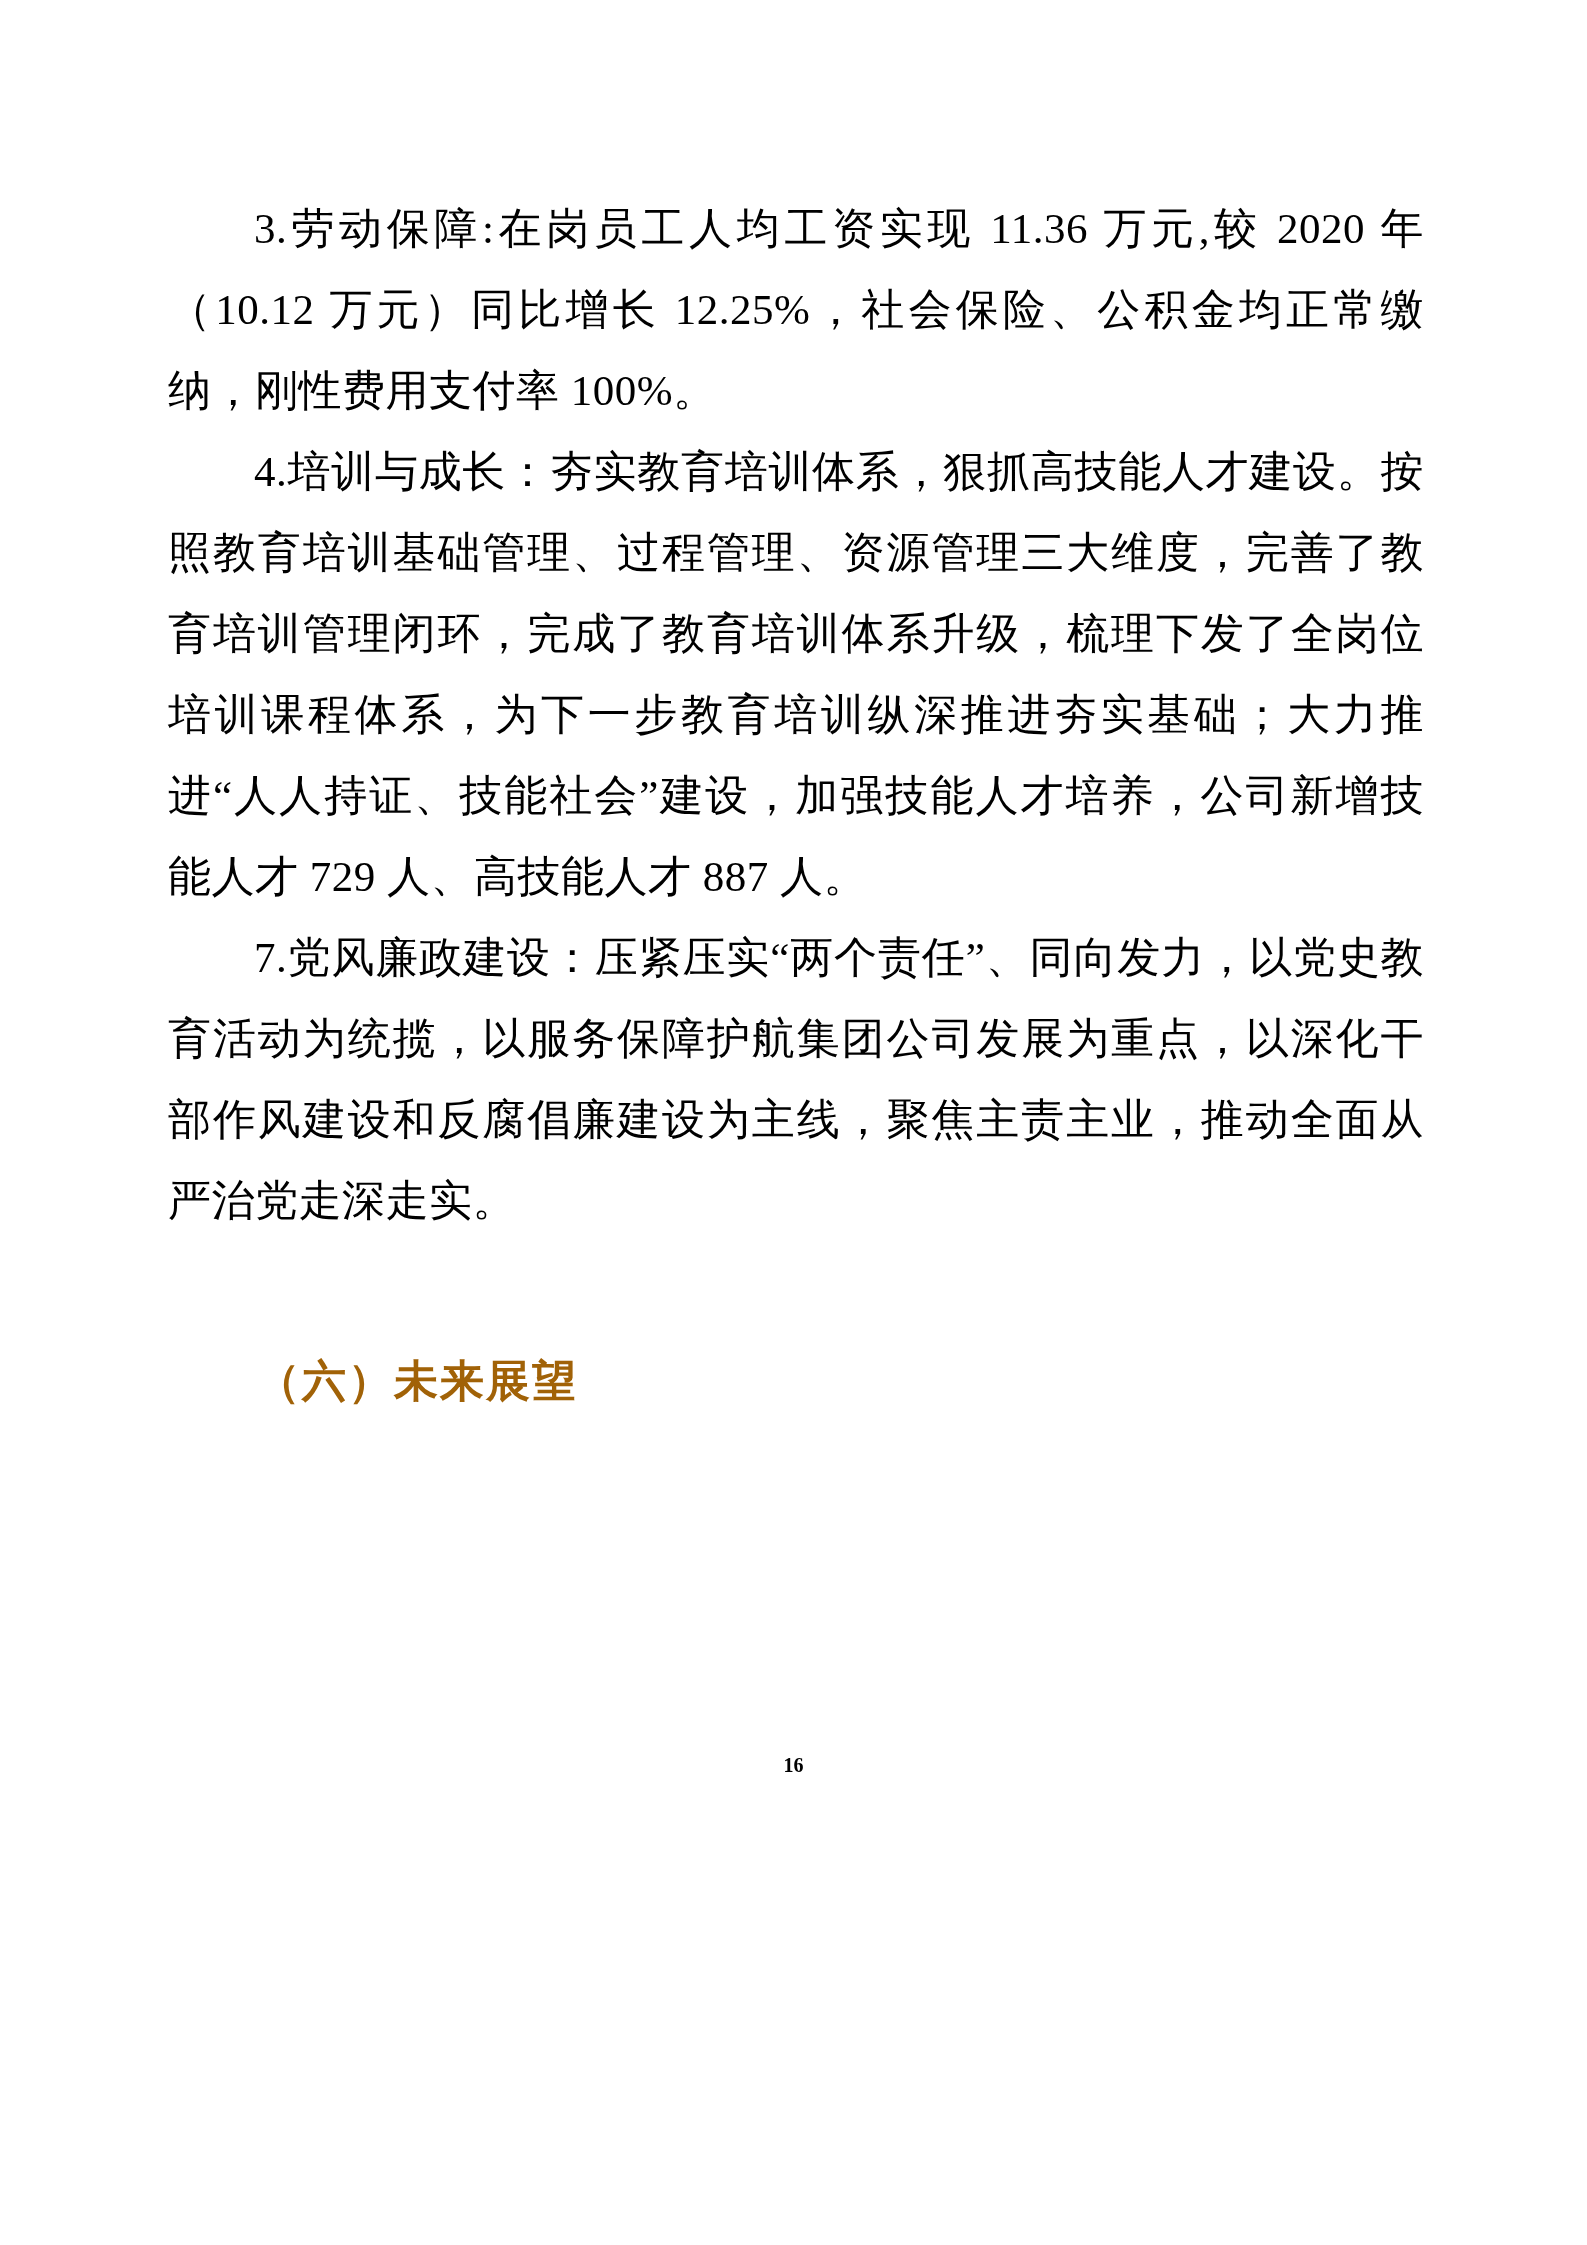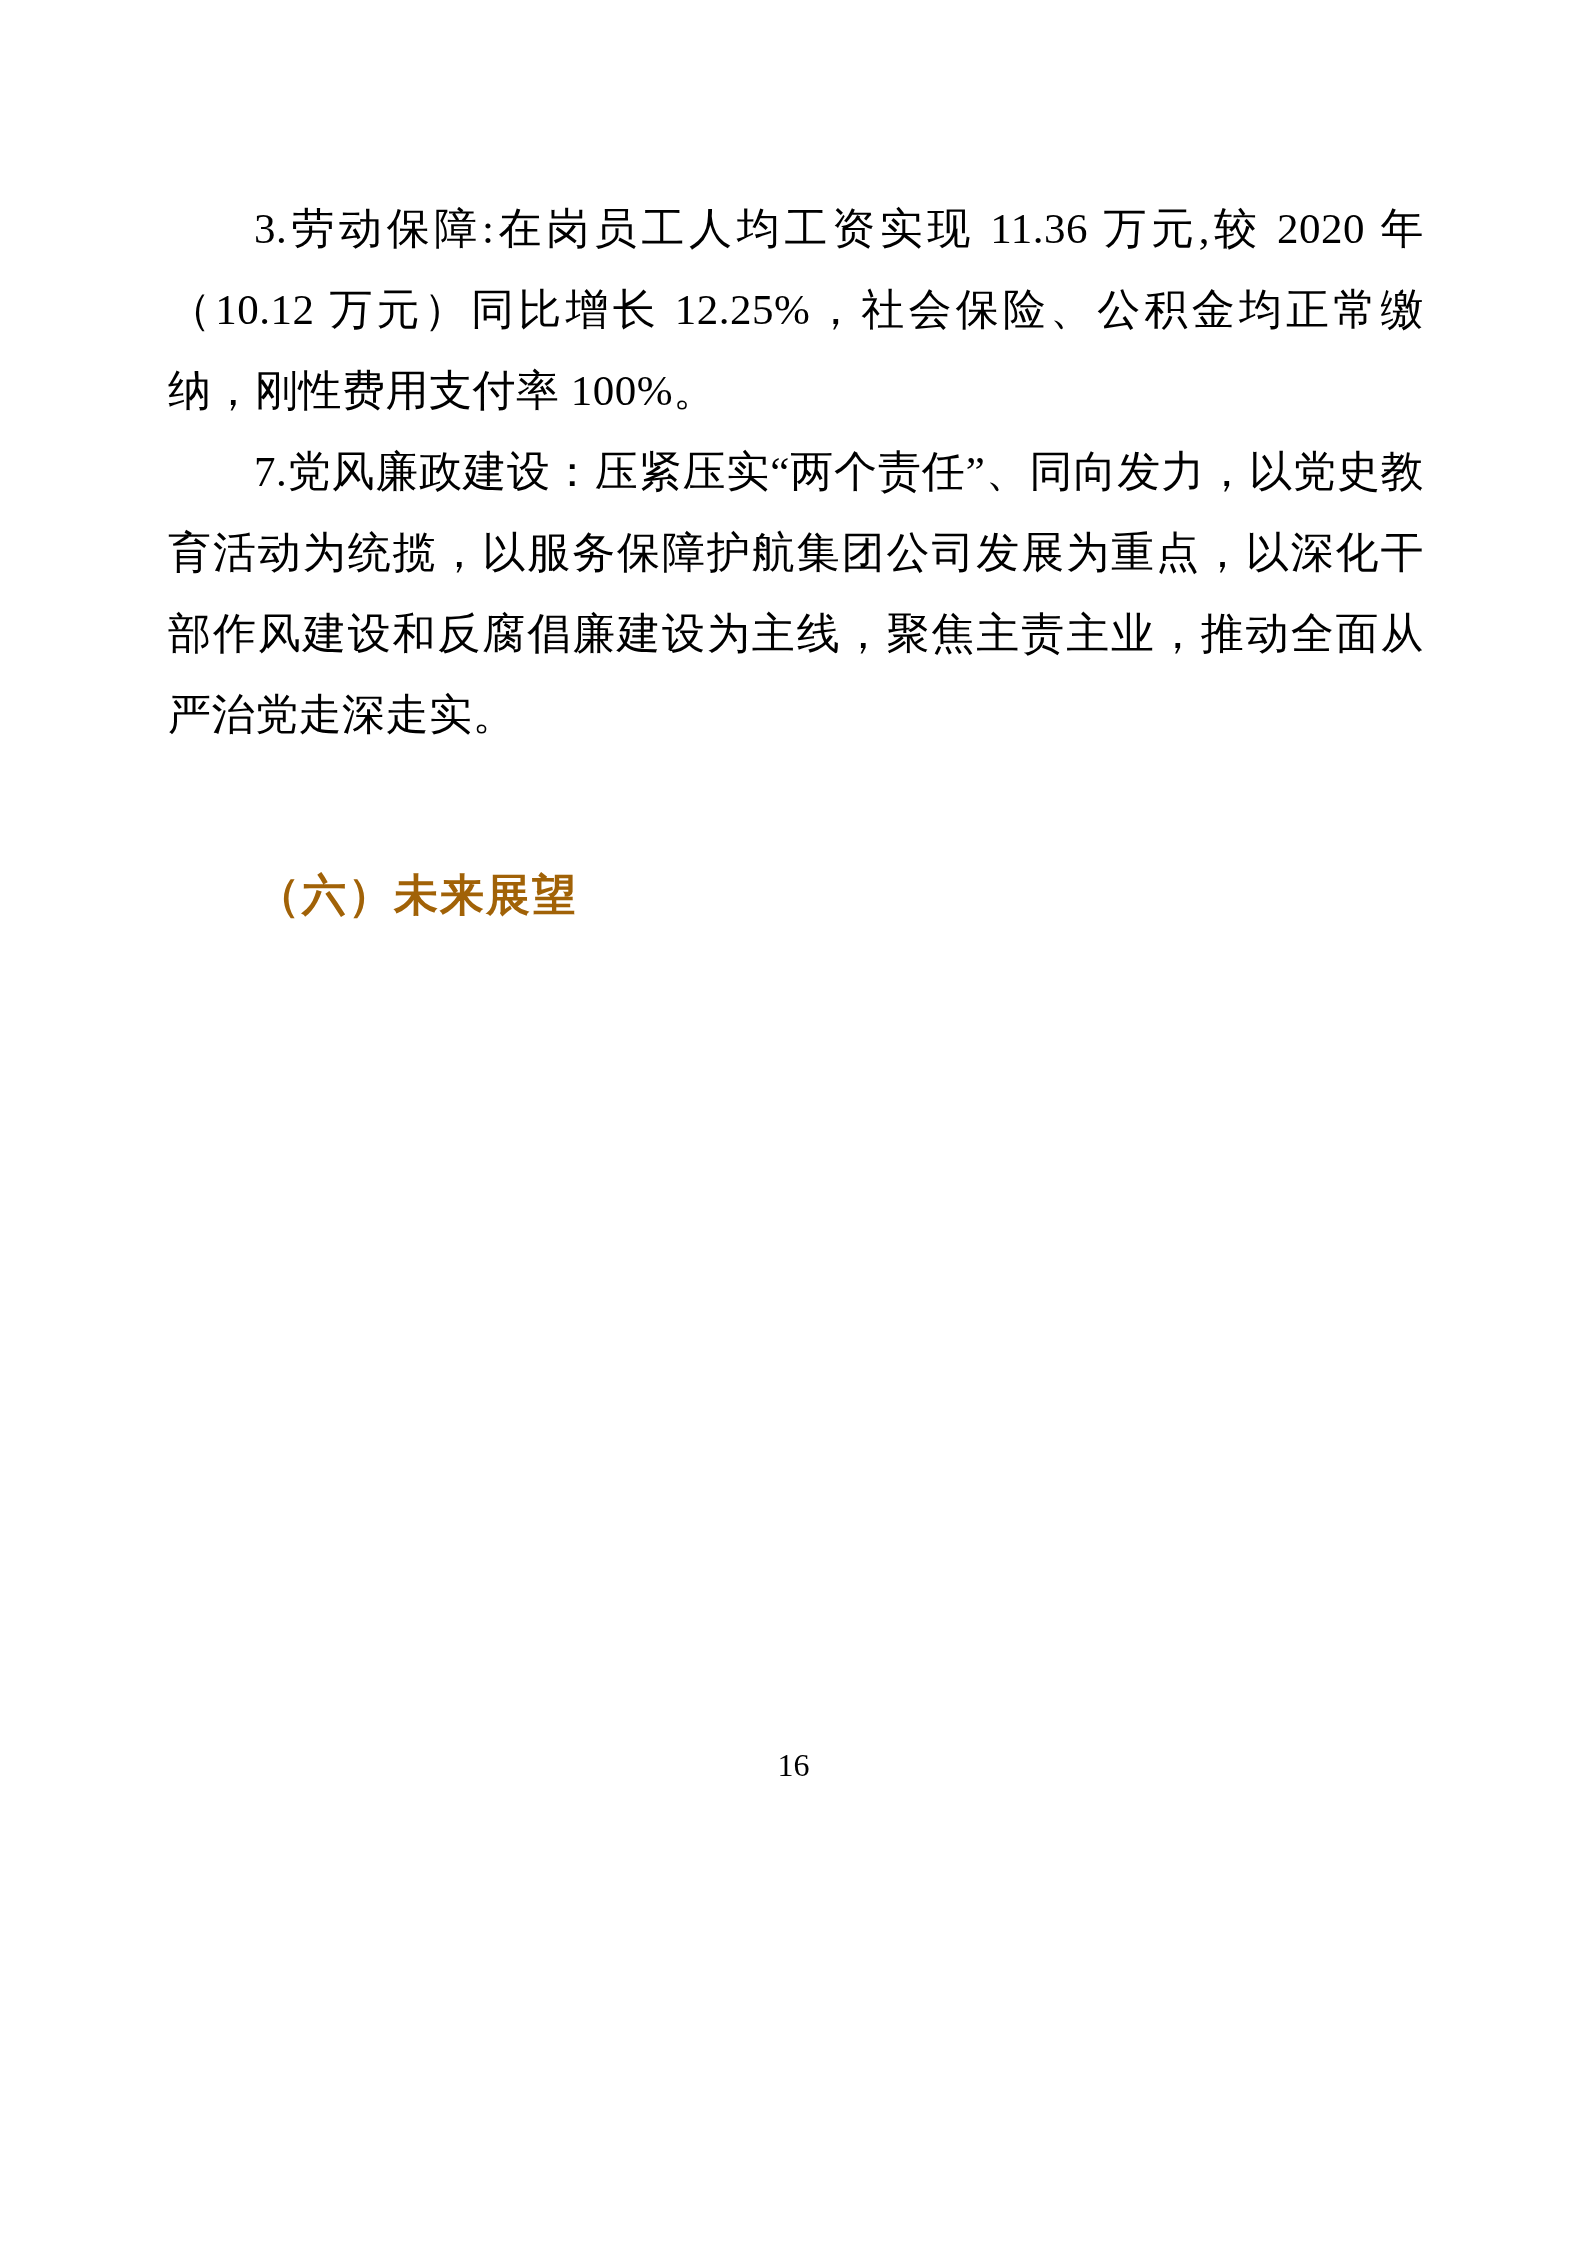--- a/index.html
+++ b/index.html
@@ -41,28 +41,30 @@
     margin-top: 100px;
     letter-spacing: 2px;
     color: #a16207;
   }
   .footer {
     position: absolute;
     bottom: 100px;
     left: 0;
     width: 100%;
     text-align: center;
-    font-size: 32px;
+    font-size: 20px;
     line-height: 34px;
     color: #000000;
+    font-weight: bold;
   }
 </style>
 </head>
 <body>
 
 <div class="page">
   <div class="content">
     <p class="para">3.劳动保障:在岗员工人均工资实现 11.36 万元,较 2020 年（10.12 万元）同比增长 12.25%，社会保险、公积金均正常缴纳，刚性费用支付率 100%。</p>
+    <p class="para">4.培训与成长：夯实教育培训体系，狠抓高技能人才建设。按照教育培训基础管理、过程管理、资源管理三大维度，完善了教育培训管理闭环，完成了教育培训体系升级，梳理下发了全岗位培训课程体系，为下一步教育培训纵深推进夯实基础；大力推进“人人持证、技能社会”建设，加强技能人才培养，公司新增技能人才 729 人、高技能人才 887 人。</p>
     <p class="para">7.党风廉政建设：压紧压实“两个责任”、同向发力，以党史教育活动为统揽，以服务保障护航集团公司发展为重点，以深化干部作风建设和反腐倡廉建设为主线，聚焦主责主业，推动全面从严治党走深走实。</p>
     <h3 class="heading">（六）未来展望</h3>
   </div>
   <div class="footer">16</div>
 </div>
 
 </body></html>

